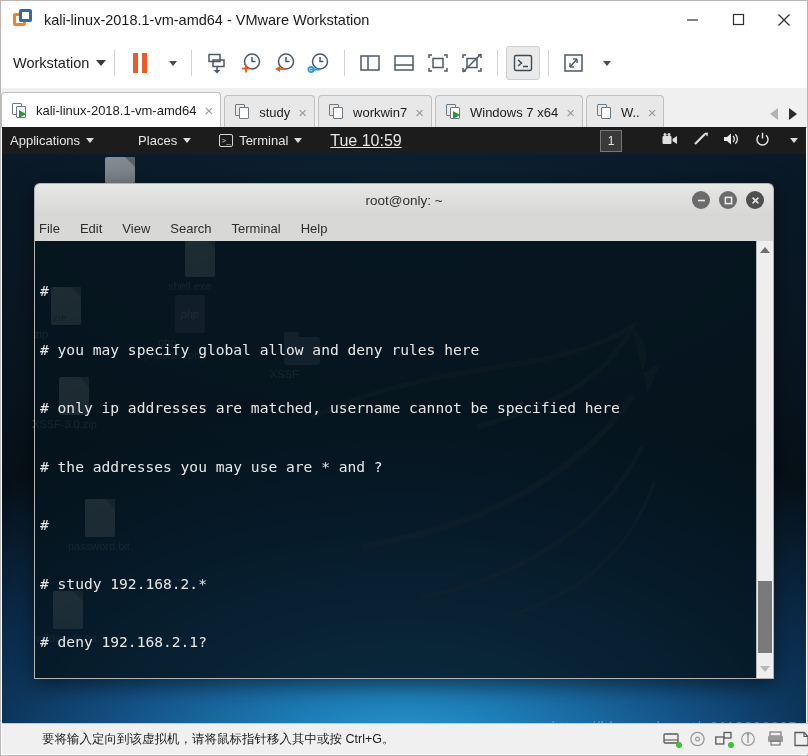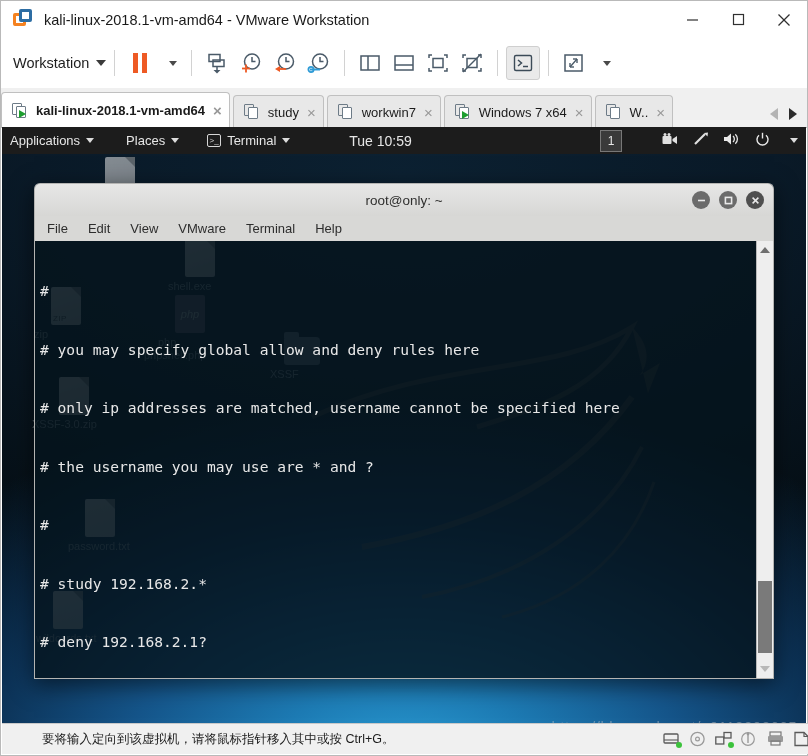--- a/index.html
+++ b/index.html
@@ -149,21 +149,21 @@
     border-radius: 4px 4px 0 0;
     box-sizing: border-box;
     font-size: 13px;
     color: #1b1b1b;
     white-space: nowrap;
     position: relative;
     top: 1px;
   }
   .tab.active {
     background: #ffffff;
-    font-weight: bold;
+    font-weight: normal;
     height: 36px;
     align-items: center;
   }
   .tab-icon {
     width: 17px; height: 16px;
     position: relative;
     flex: none;
     margin-right: 7px;
   }
   .tab-icon .pg-b {
@@ -277,22 +277,23 @@
     box-sizing: border-box;
     margin-right: 6px;
     font-size: 8px;
     color: #d6d6d6;
     display: flex;
     align-items: center;
     justify-content: center;
     line-height: 1;
   }
   .gp-clock {
-    margin-left: 51px;
-    font-size: 14px;
+    margin-left: 20px;
+    font-size: 16px;
+    text-decoration: underline;
   }
   .gp-right {
     margin-left: auto;
     display: flex;
     align-items: center;
     padding-right: 8px;
     gap: 14px;
   }
   .ws-badge {
     width: 20px; height: 20px;
@@ -401,21 +402,21 @@
   .tw.max { background: #6b6b6b; }
   .tw.cls { background: #4f4f4f; }
   .term-menu {
     height: 25px;
     background: #d8d8d6;
     border-left: 1px solid #b4b4b2;
     border-right: 1px solid #b4b4b2;
     box-sizing: border-box;
     display: flex;
     align-items: center;
-    padding-left: 12px;
+    padding-left: 4px;
     gap: 20px;
     font-size: 13px;
     color: #2d2d2d;
   }
   .term-body {
     position: relative;
     height: 438px;
     border: 1px solid #b4b4b2;
     border-top: none;
     box-sizing: border-box;
@@ -756,21 +757,21 @@
     <div class="dicon" style="left:34px; top:464px;">
       <div class="sheet"></div>
       <div>wildcards.txt</div>
     </div>
 
     <div class="gpanel">
       <div class="gp-item">
         <span>Applications</span>
         <span class="gp-caret"></span>
       </div>
-      <div class="gp-item" style="margin-left:16px;">
+      <div class="gp-item" style="margin-left:28px;">
         <span>Places</span>
         <span class="gp-caret"></span>
       </div>
       <div class="gp-item" style="margin-left:12px;">
         <span class="gp-termicon">&gt;_</span>
         <span>Terminal</span>
         <span class="gp-caret"></span>
       </div>
       <div class="gp-clock">Tue 10:59</div>
       <div class="gp-right">
@@ -826,32 +827,32 @@
                 <line x1="7.4" y1="1.6" x2="1.6" y2="7.4" stroke="#e9e9e9" stroke-width="1.5"></line>
               </svg>
           </span>
         </span>
       </div>
 
       <div class="term-menu">
         <span>File</span>
         <span>Edit</span>
         <span>View</span>
-        <span>VMware</span>
+        <span>Search</span>
         <span>Terminal</span>
         <span>Help</span>
       </div>
 
       <div class="term-body">
         <div class="term-bg"></div>
         <div class="term-text">
           <div>#</div>
           <div># you may specify global allow and deny rules here</div>
           <div># only ip addresses are matched, username cannot be specified here</div>
-          <div># the username you may use are * and ?</div>
+          <div># the addresses you may use are * and ?</div>
           <div>#</div>
           <div># study 192.168.2.*</div>
           <div># deny 192.168.2.1?</div>
           
           
           
           
           
           
           

